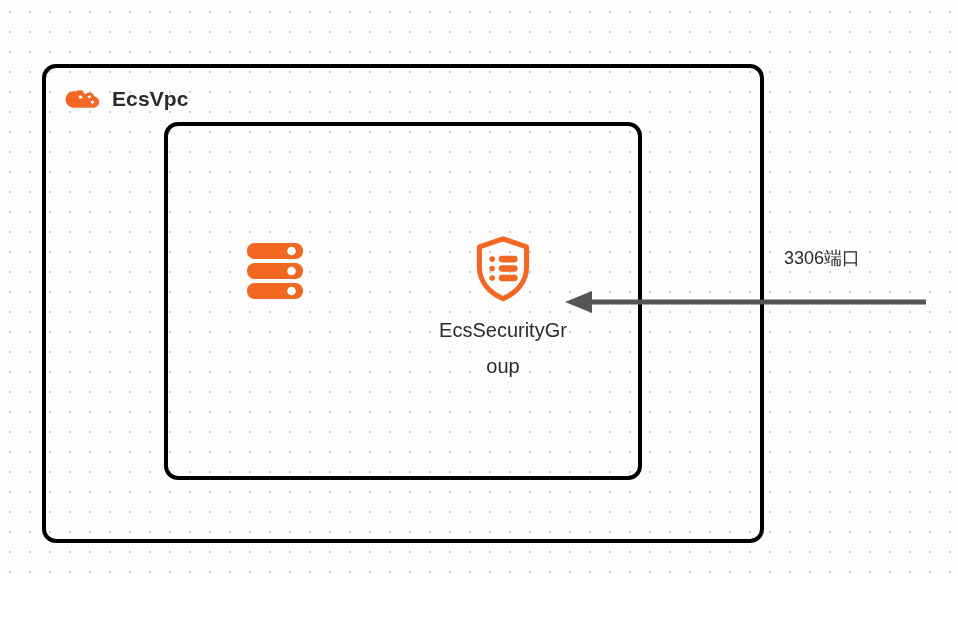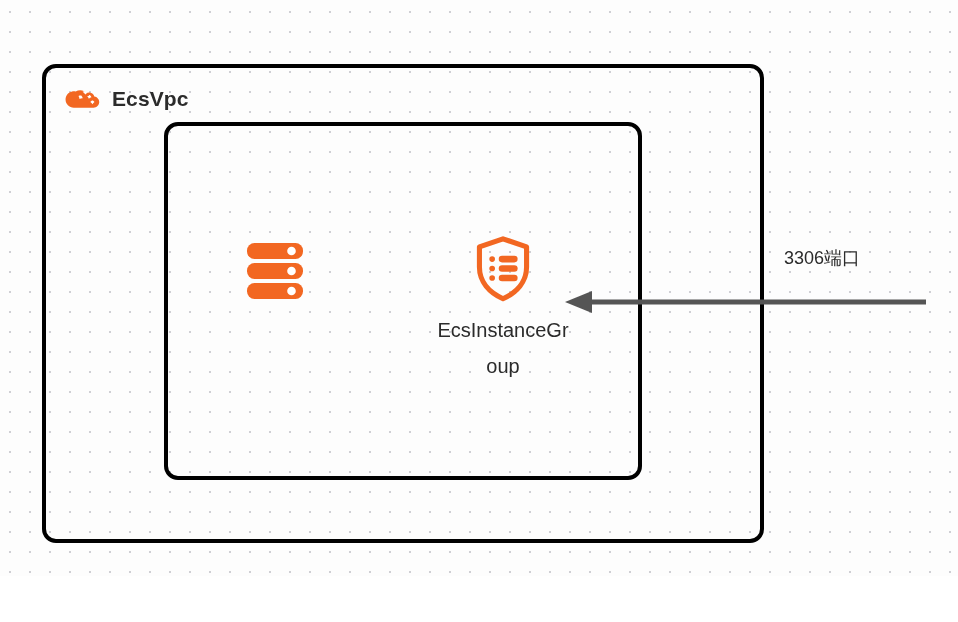--- a/index.html
+++ b/index.html
@@ -174,21 +174,21 @@
         <g fill="#F26722">
           <circle cx="20.5" cy="24.5" r="3.0"></circle>
           <circle cx="20.5" cy="34.5" r="3.0"></circle>
           <circle cx="20.5" cy="44.5" r="3.0"></circle>
           <rect x="27.5" y="21.0" width="20" height="7" rx="3.5"></rect>
           <rect x="27.5" y="31.0" width="20" height="7" rx="3.5"></rect>
           <rect x="27.5" y="41.0" width="20" height="7" rx="3.5"></rect>
         </g>
       </svg>
     </span>
-    <span class="node-label">EcsInstanceGroup</span>
+    <span class="node-label">EcsSecurityGroup</span>
   </div>
 
   <svg id="arrow-layer" viewBox="0 0 958 622" xmlns="http://www.w3.org/2000/svg">
     <line x1="926" y1="302" x2="588" y2="302" stroke="#555555" stroke-width="5"></line>
     <polygon points="565,302 592,291 592,313" fill="#555555"></polygon>
   </svg>
 
   <div id="arrow-label">3306端口</div>
 
 </div>

